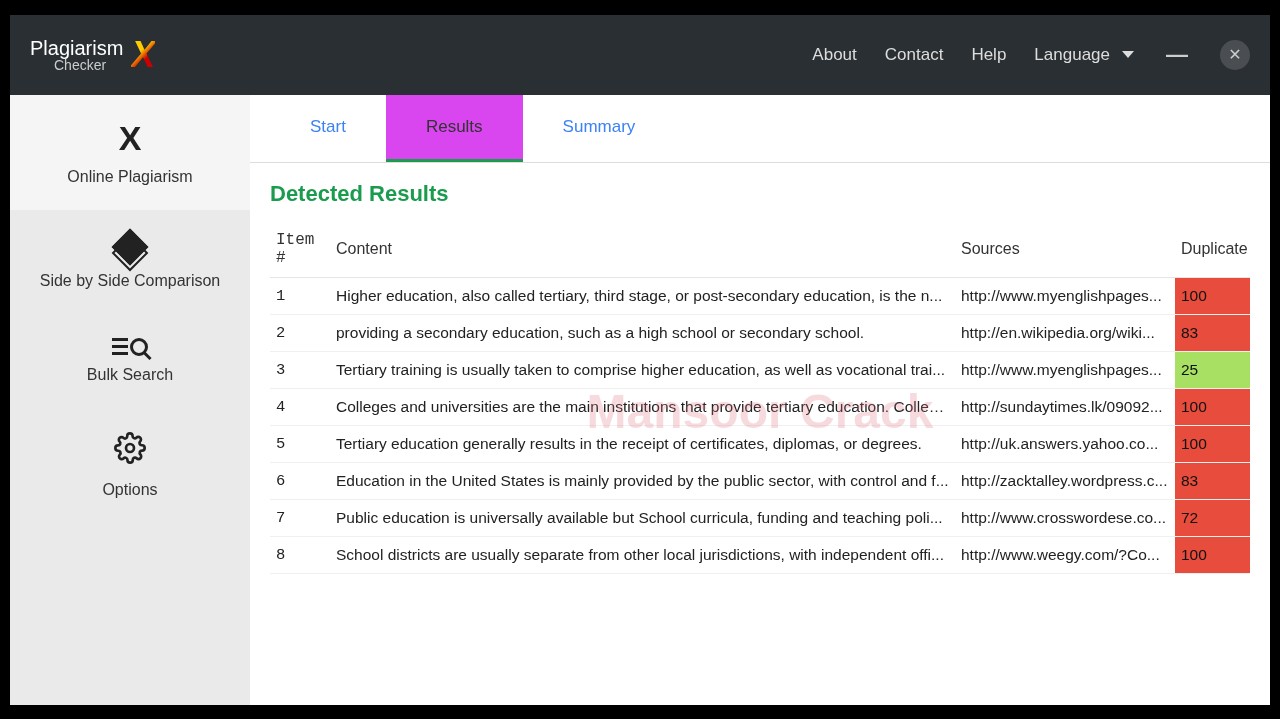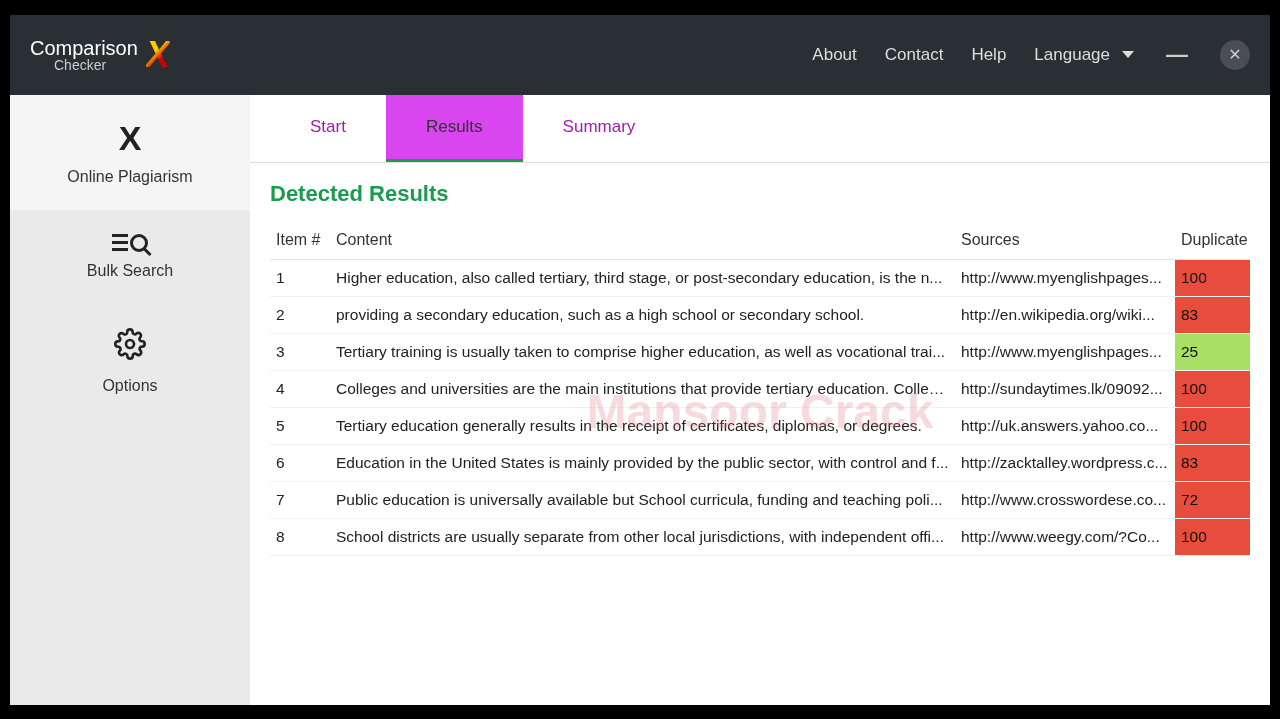--- a/index.html
+++ b/index.html
@@ -28,46 +28,46 @@
 .icon-layers::before, .icon-layers::after { content: ''; position: absolute; left: 50%; transform: translateX(-50%) rotate(45deg); width: 22px; height: 22px; border: 2px solid #222; background: #eaeaea; }
 .icon-layers::before { top: 6px; }
 .icon-layers::after { top: 0; background: #222; }
 .icon-bulk { display: flex; align-items: center; gap: 2px; }
 .icon-bulk .bars { display: flex; flex-direction: column; gap: 4px; }
 .icon-bulk .bars span { width: 16px; height: 3px; background: #222; }
 .icon-bulk .mag { width: 18px; height: 18px; border: 3px solid #222; border-radius: 50%; position: relative; }
 .icon-bulk .mag::after { content: ''; position: absolute; width: 10px; height: 3px; background: #222; bottom: -4px; right: -7px; transform: rotate(45deg); }
 .main { flex: 1; display: flex; flex-direction: column; }
 .tabs { display: flex; border-bottom: 1px solid #ddd; padding-left: 20px; }
-.tab { padding: 22px 40px; font-size: 17px; color: #a21caf; cursor: pointer; border-bottom: 3px solid transparent; }
+.tab { padding: 22px 40px; font-size: 17px; color: #3b82f6; cursor: pointer; border-bottom: 3px solid transparent; }
 .tab.active { border-bottom-color: #1a9b4e; color: #333; background: #d946ef; }
 .content { padding: 18px 20px 8px 20px; }
 .section-title { color: #1a9b4e; font-size: 22px; font-weight: 600; margin-bottom: 14px; }
 table { width: 100%; border-collapse: collapse; table-layout: fixed; }
 th { text-align: left; font-weight: 400; color: #333; font-size: 16px; padding: 10px 6px; border-bottom: 1px solid #e5e5e5; }
 td { padding: 9px 6px; font-size: 15.5px; color: #222; white-space: nowrap; overflow: hidden; text-overflow: ellipsis; border-bottom: 1px solid #f0f0f0; }
-.col-item { width: 60px; }
+.col-item { width: 60px; font-family: Liberation Mono, monospace; }
 .col-content { width: auto; }
 .col-source { width: 220px; }
 .col-dup { width: 75px; text-align: left; }
 .dup-cell { color: #111; font-weight: 400; }
 .dup-red { background: #e74c3c; margin-left: 34px; }
 .dup-green { background: #a8e063; }
 .watermark { position: absolute; pointer-events: none; opacity: 0.25; color: #e07080; font-size: 48px; font-weight: bold; left: 50%; top: 52%; transform: translate(-50%, -50%); text-align: center; line-height: 1.1; font-family: cursive; }
 .main { position: relative; }
 .wm-sub { font-size: 20px; display: block; font-weight: normal; }
 </style>
 </head>
 <body>
 
 <div class="window">
   <div class="titlebar">
     <div class="logo">
       <div class="logo-text">
-        <span class="l1">Comparison</span>
+        <span class="l1">Plagiarism</span>
         <span class="l2">Checker</span>
       </div>
       <span class="logo-x">X</span>
     </div>
     <div class="tb-right">
       <span class="tb-link">About</span>
       <span class="tb-link">Contact</span>
       <span class="tb-link">Help</span>
       <div class="tb-lang">
         <span>Language</span>
@@ -76,20 +76,26 @@
       <div class="win-btn win-min">—</div>
       <div class="win-btn win-close">✕</div>
     </div>
   </div>
 
   <div class="body-area">
     <div class="sidebar">
       <div class="side-item active">
         <div class="side-icon icon-x">X</div>
         <span>Online Plagiarism</span>
+      </div>
+      <div class="side-item">
+        <div class="side-icon">
+            <div class="icon-layers"></div>
+          </div>
+        <span>Side by Side Comparison</span>
       </div>
       <div class="side-item">
         <div class="side-icon icon-bulk">
           <div class="bars">
               <span></span>
               <span></span>
               <span></span>
             </div>
           <div class="mag"></div>
         </div>

